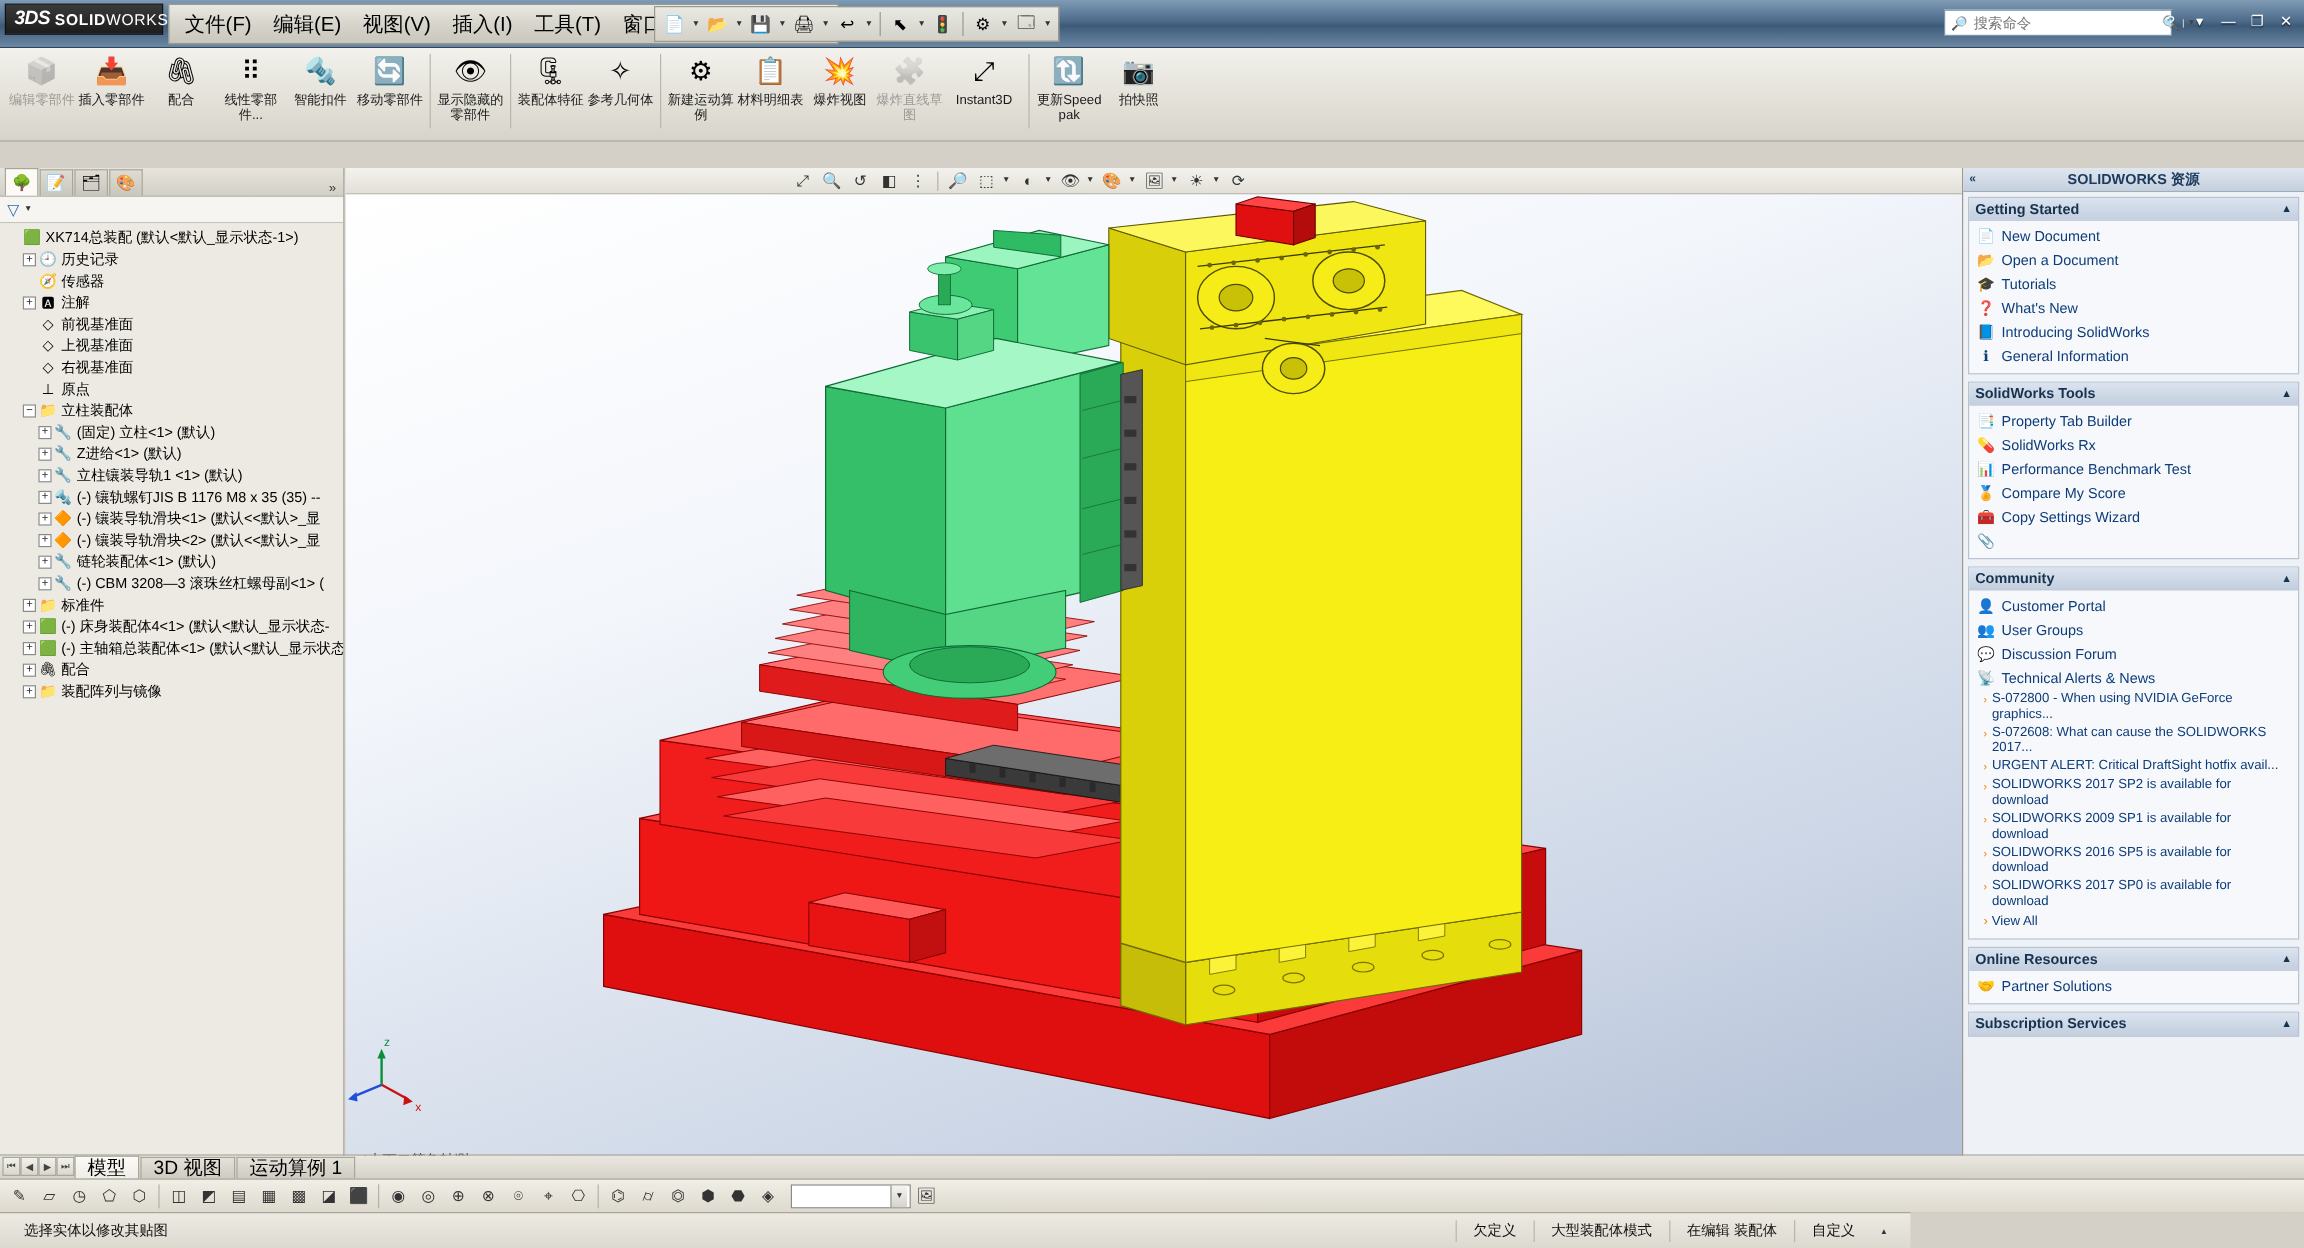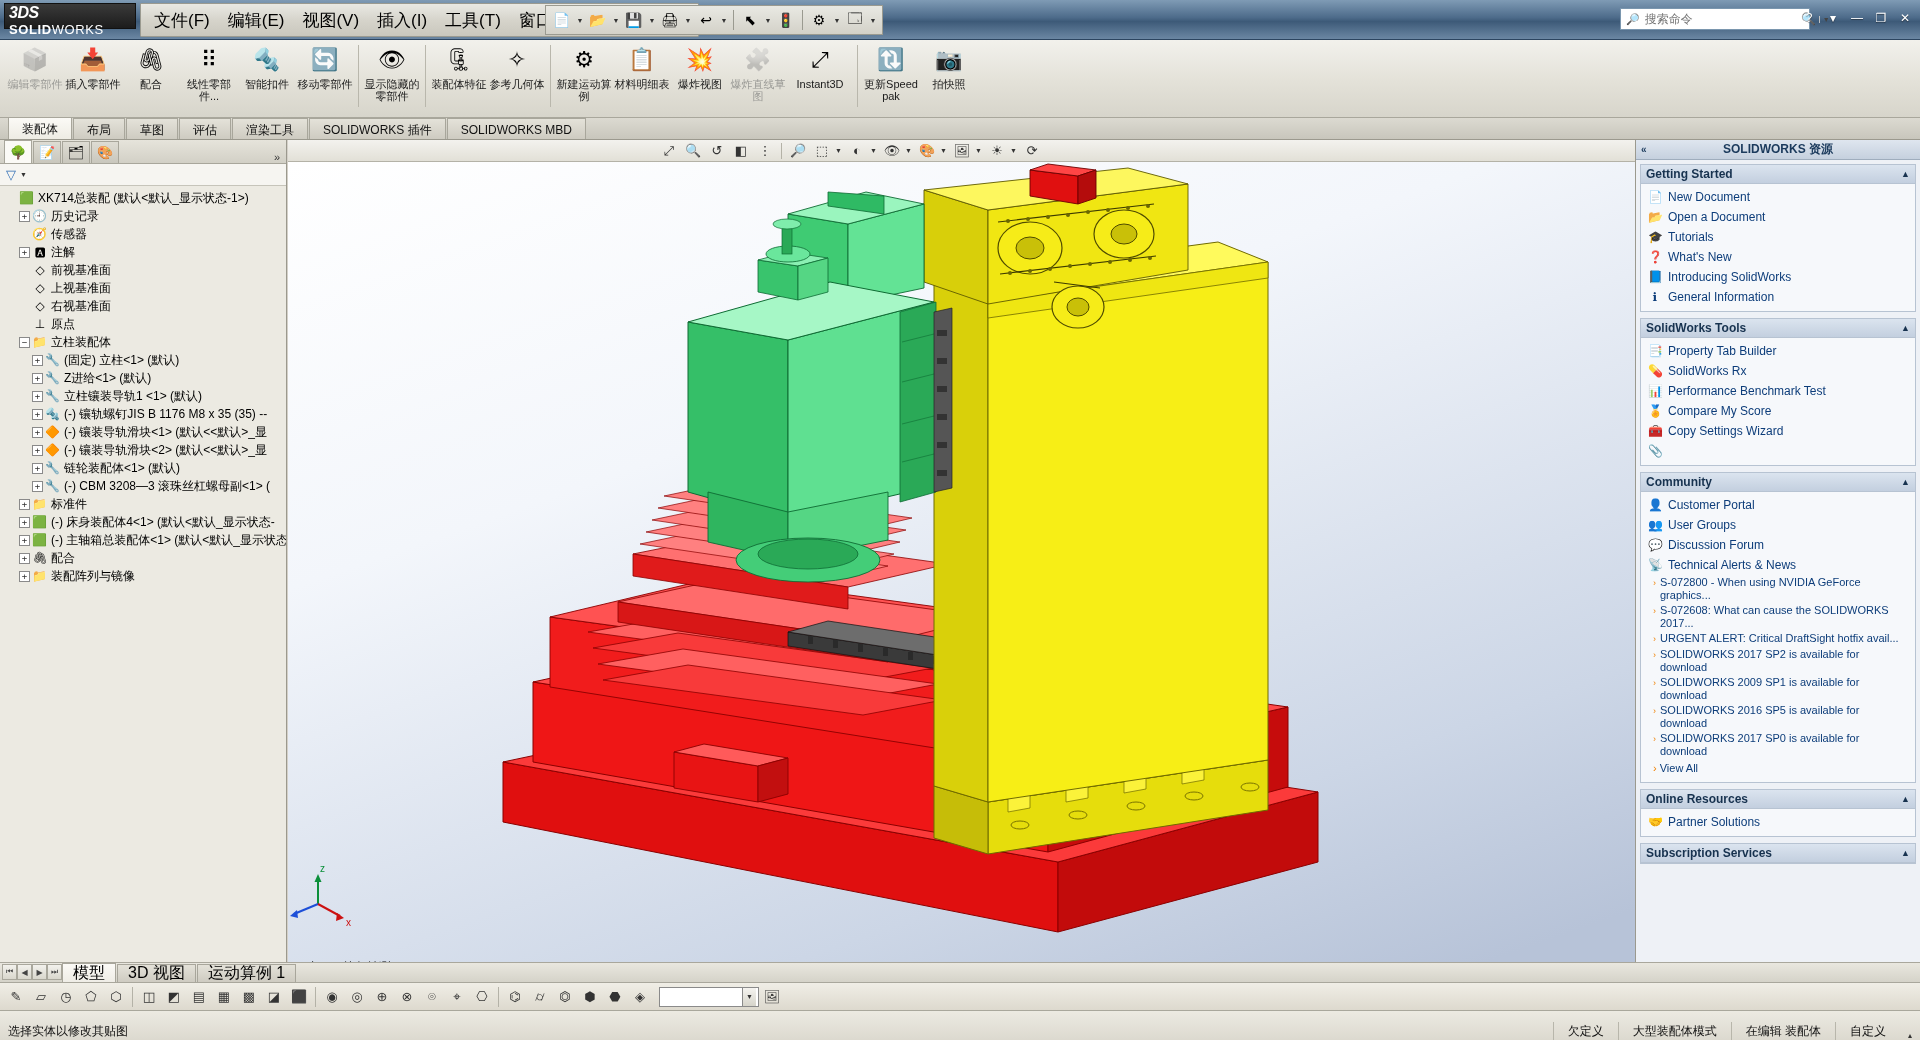--- a/index.html
+++ b/index.html
@@ -15,21 +15,21 @@
 
   
   .titlebar {
     position: absolute; top: 0; left: 0; width: 1920px; height: 40px;
     background: linear-gradient(180deg,#7f9bb5 0%,#4d6b8a 45%,#3d5a78 55%,#6b87a3 100%);
     border-bottom: 1px solid #2c4560;
   }
   .logo-block {
     position: absolute; left: 4px; top: 3px; width: 132px; height: 26px;
     background: linear-gradient(180deg,#3a3a3a 0%,#1c1c1c 100%);
-    border: 1px solid #111; display: flex;  flex-direction: column;
+    border: 1px solid #111; display: flex; align-items: center;
   }
   .logo-red { width: 6px; height: 28px; background: #e2231a; margin-left: 3px; }
   .logo-ds {
     color: #fff; font-weight: bold; font-size: 16px; font-style: italic;
     margin-left: 4px; letter-spacing: -0.5px;
   }
   .logo-text {
     color: #fff; font-weight: bold; font-size: 13px; letter-spacing: 0.6px;
     margin-left: 4px;
   }
@@ -297,25 +297,25 @@
     background: linear-gradient(180deg,#f2f1ec,#d9d7cd); border: 1px solid #a9a79c;
   }
   .mt-tab {
     height: 18px; padding: 0 10px; font-size: 16px; display: flex; align-items: center;
     background: linear-gradient(180deg,#e4e2d9,#cecbc1); border: 1px solid #a8a69b;
     border-bottom: 0; margin-right: 1px;
   }
   .mt-tab.active { background: linear-gradient(180deg,#fbfaf6,#efede6); height: 19px; }
 
   .statusbar {
-    position: absolute; left: 0; bottom: 0; width: 1920px; height: 30px;
+    position: absolute; left: 0; bottom: 0; width: 1592px; height: 30px;
     background: linear-gradient(180deg,#eceae2 0%,#dcd9cf 100%);
     border-top: 1px solid #a9a79c;
-    display: flex; align-items: flex-end; font-size: 12px; color: #111;
-    padding: 0 8px;
+    display: flex; align-items: center; font-size: 12px; color: #111;
+    padding: 0 20px;
   }
   .sb-left { flex: 1; }
   .sb-seg { padding: 0 14px; border-left: 1px solid #b8b6ab; height: 18px;
             display: flex; align-items: center; }
   .sb-caret { font-size: 8px; margin-left: 8px; color: #333; }
 </style>
 </head>
 <body>
 
 <div id="app">
@@ -461,29 +461,20 @@
         <div class="rb-ico">🔃</div>
         <div class="rb-lbl">更新Speedpak</div>
       </div>
       <div class="rb-btn">
         <div class="rb-ico">📷</div>
         <div class="rb-lbl">拍快照</div>
       </div>
     </div>
   </div>
 
-  <div class="tabstrip">
-    <div class="tab active">装配体</div>
-    <div class="tab">布局</div>
-    <div class="tab">草图</div>
-    <div class="tab">评估</div>
-    <div class="tab">渲染工具</div>
-    <div class="tab">SOLIDWORKS 插件</div>
-    <div class="tab">SOLIDWORKS MBD</div>
-  </div>
 
   <div class="leftpanel">
     <div class="lp-tabrow">
       <div class="lp-tab active">🌳</div>
       <div class="lp-tab">📝</div>
       <div class="lp-tab">🗂</div>
       <div class="lp-tab">🎨</div>
       <div class="lp-chev">»</div>
     </div>
     <div class="lp-filter">

